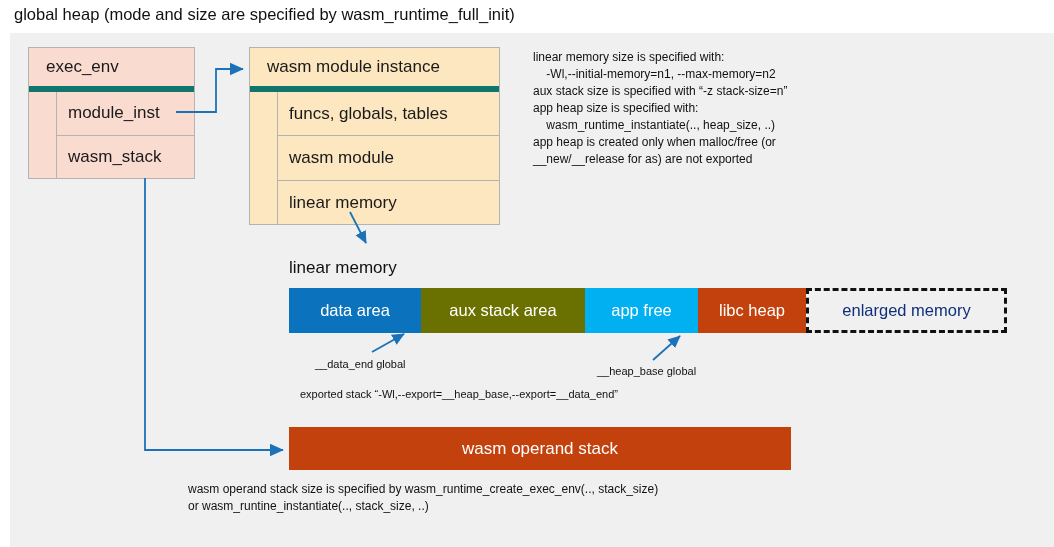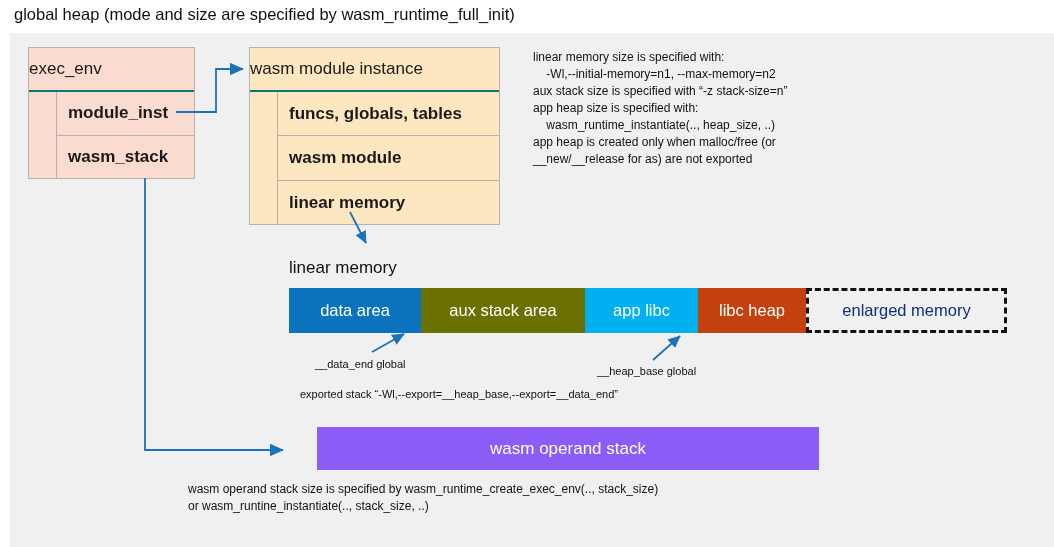--- a/index.html
+++ b/index.html
@@ -20,27 +20,27 @@
   .title{
     position:absolute;left:14px;top:5px;
     font-size:16.5px;color:#111111;white-space:nowrap;text-align:center;
   }
 
   
   .structbox{position:absolute;border:1px solid #b3b3b3;box-sizing:border-box;}
   .structbox .hdr{
     box-sizing:border-box;width:100%;
     display:flex;align-items:center;
-    padding-left:0;
+    padding-left:17px;
     font-size:17px;color:#1a1a1a;
-    border-bottom:2px solid #0f766e;
+    border-bottom:6px solid #0f766e;
   }
   .structbox .body{display:flex;width:100%;box-sizing:border-box;}
   .structbox .gutter{box-sizing:border-box;border-right:1px solid #b3b3b3;flex:0 0 auto;}
-  .structbox .rows{flex:1 1 auto;display:flex;flex-direction:column;font-weight:bold;}
+  .structbox .rows{flex:1 1 auto;display:flex;flex-direction:column;}
   .structbox .row{
     box-sizing:border-box;display:flex;align-items:center;
     padding-left:11px;font-size:17px;color:#1a1a1a;
     border-bottom:1px solid #b3b3b3;
   }
   .structbox .row:last-child{border-bottom:none;}
 
   #exec-env-box{left:28px;top:47px;width:167px;height:132px;background:#fadbd0;}
   #exec-env-box .hdr{height:44px;}
   #exec-env-box .body{height:87px;}
@@ -81,23 +81,23 @@
 
   
   .anno{position:absolute;font-size:11px;color:#111111;white-space:nowrap;}
   #data-end-label{left:315px;top:358px;}
   #heap-base-label{left:597px;top:365px;}
   #export-line{left:300px;top:388px;}
 
   
   #operand-stack-box{
     position:absolute;left:289px;top:427px;width:502px;height:43px;
-    background:#8b5cf6;
+    background:#c2410c;
     display:flex;align-items:center;justify-content:center;
-    font-size:17px;color:#ffffff;margin-left:28px;
+    font-size:17px;color:#ffffff;
   }
   #operand-stack-note{left:188px;top:481px;}
 
   svg.overlay{position:absolute;left:0;top:0;width:1054px;height:547px;pointer-events:none;}
 </style>
 </head>
 <body>
 
 <div id="canvas">
 
@@ -133,21 +133,21 @@
 aux stack size is specified with “-z stack-size=n”
 app heap size is specified with:
     wasm_runtime_instantiate(.., heap_size, ..)
 app heap is created only when malloc/free (or
 __new/__release for as) are not exported</div>
 
   <div id="linear-memory-caption">linear memory</div>
   <div id="memory-bar">
       <div class="seg" style="width: 132px; background: rgb(11, 114, 189);">data area</div>
       <div class="seg" style="width: 164px; background: rgb(107, 113, 0);">aux stack area</div>
-      <div class="seg" style="width: 113px; background: rgb(0, 176, 240);">app libc</div>
+      <div class="seg" style="width: 113px; background: rgb(0, 176, 240);">app free</div>
       <div class="seg" style="width: 108px; background: #c2410c;">libc heap</div>
       <div class="seg dashed" style="width: 201px;">enlarged memory</div>
     </div>
 
   <div class="anno" id="data-end-label">__data_end global</div>
   <div class="anno" id="heap-base-label">__heap_base global</div>
   <div class="anno" id="export-line">exported stack “-Wl,--export=__heap_base,--export=__data_end”</div>
 
   <div id="operand-stack-box">wasm operand stack</div>
   <div class="note" id="operand-stack-note">wasm operand stack size is specified by wasm_runtime_create_exec_env(.., stack_size)

